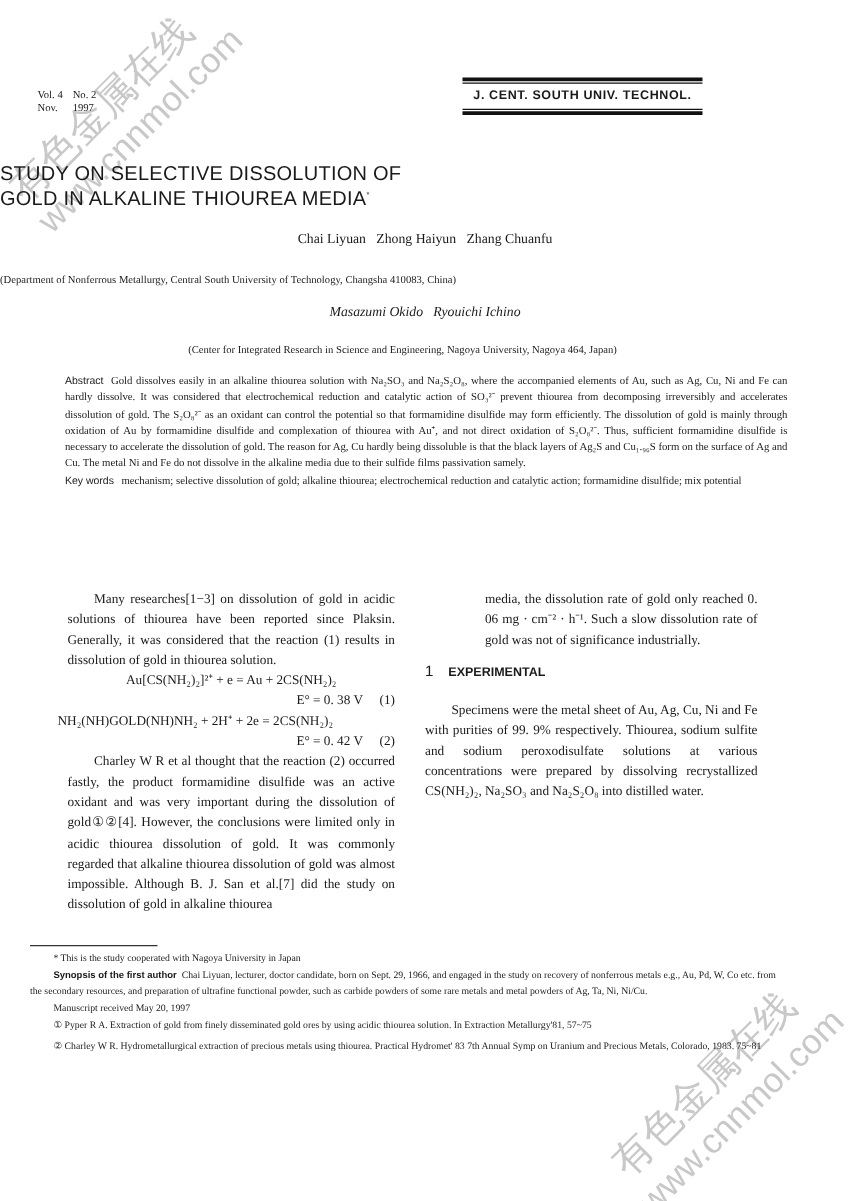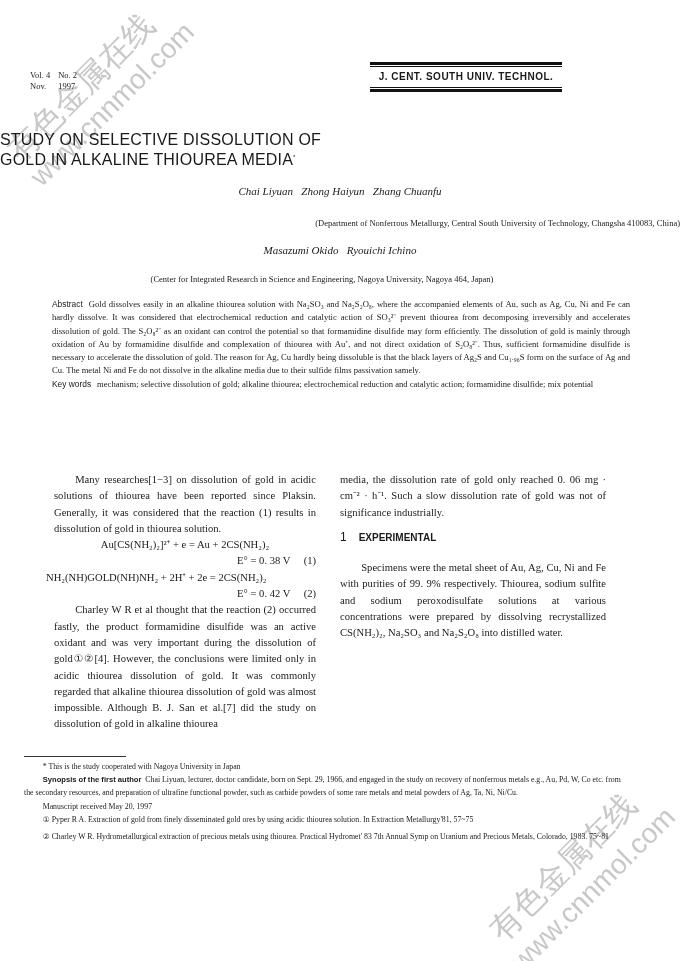--- a/index.html
+++ b/index.html
@@ -8,31 +8,31 @@
   .abs { position:absolute; }
   .vol { left:30px; top:70px; font-size:8.5px; line-height:11px; }
   .vol span { display:inline-block; width:26px; }
   .journal-box { left:370px; top:62px; width:192px; }
   .journal-box .thick { height:3px; background:#111; }
   .journal-box .thin { height:1px; background:#111; margin-top:1px; }
   .journal-box .name { font-family:"Liberation Sans", sans-serif; font-size:10px; font-weight:bold;
          text-align:center; padding:4px 0 4px; letter-spacing:0.5px; }
   .title { left:0; width:624px; top:130px; text-align:left; font-family:"Liberation Sans", sans-serif;
          font-size:16px; line-height:20px; letter-spacing:0.2px; }
-  .authors1 { left:0; width:680px; top:185px; text-align:center; font-style:italic; font-size:11px; }
-  .affil1 { left:0; width:680px; top:218px; text-align:right; font-size:8.5px; }
+  .authors1 { left:0; width:680px; top:185px; text-align:center; font-size:11px; }
+  .affil1 { left:0; width:680px; top:218px; text-align:left; font-size:8.5px; }
   .authors2 { left:0; width:680px; top:244px; text-align:center; font-style:italic; font-size:11px; }
   .affil2 { left:0; width:644px; top:274px; text-align:center; font-size:8.5px; }
   .abstract { left:52px; top:298px; width:578px; font-size:8.6px; line-height:13.3px; text-align:justify; }
   .abstract .label { font-family:"Liberation Sans", sans-serif; font-weight:normal; font-size:8.4px; margin-right:6px; }
   .col { font-size:10.6px; line-height:16.3px; text-align:justify; }
   .col-left { left:54px; top:472px; width:262px; }
   .col-right { left:340px; top:472px; width:266px; }
   .col p { margin:0; text-indent:2em; }
-  .col p.noind { text-indent:0; }
+  .col p.noind { text-indent:0;margin-left:48px; }
   .eq { display:block; text-indent:0; }
   .eq-right { text-align:right; }
   .eq-center { text-align:center; }
   .sec { font-family:"Liberation Sans", sans-serif; font-weight:bold; font-size:10px; margin:8px 0 14px; }
   .sec .num { margin-right:12px; font-weight:normal; font-size:12px; }
   sup { font-size:6px; vertical-align:super; line-height:0; }
   .rule { left:24px; top:756px; width:102px; height:1px; background:#333; }
   .foot { left:24px; top:760px; width:600px; font-size:7.8px; line-height:13.2px; }
   .foot p { margin:0; text-indent:2.4em; }
   .foot .sbold { font-family:"Liberation Sans", sans-serif; font-weight:bold; font-size:7.6px; }

